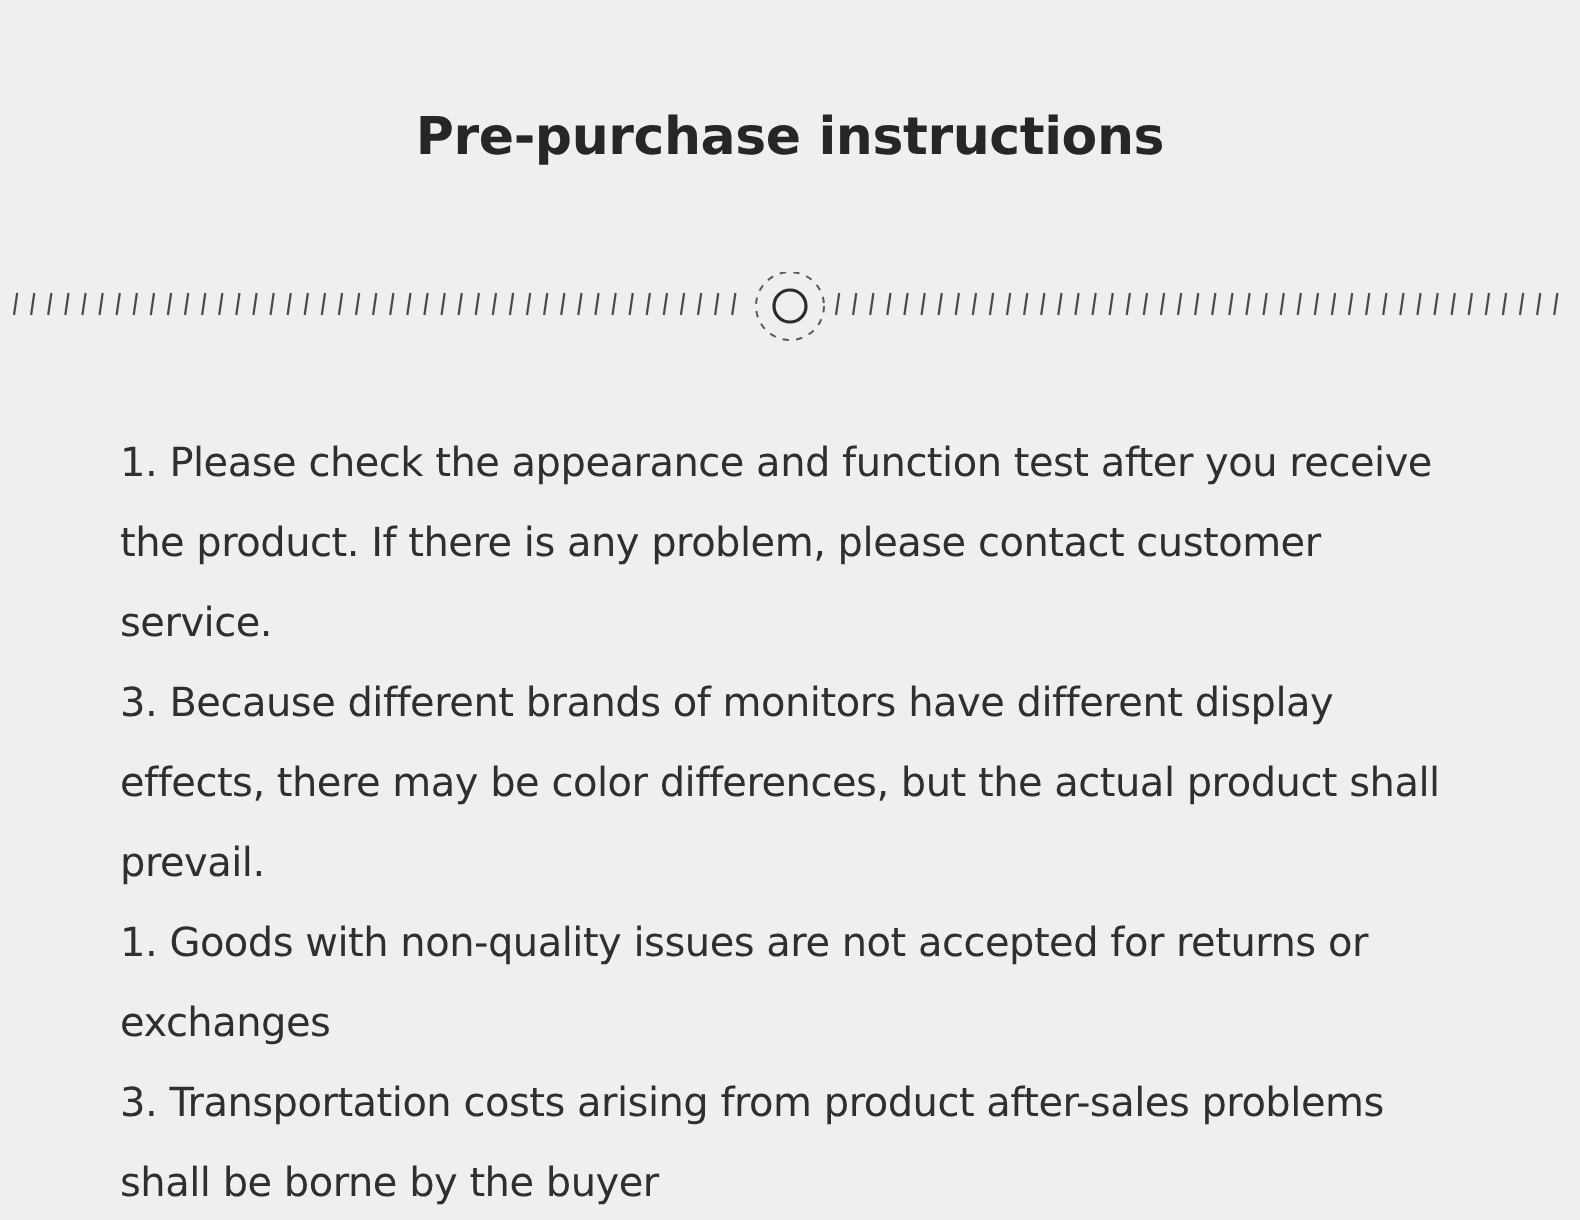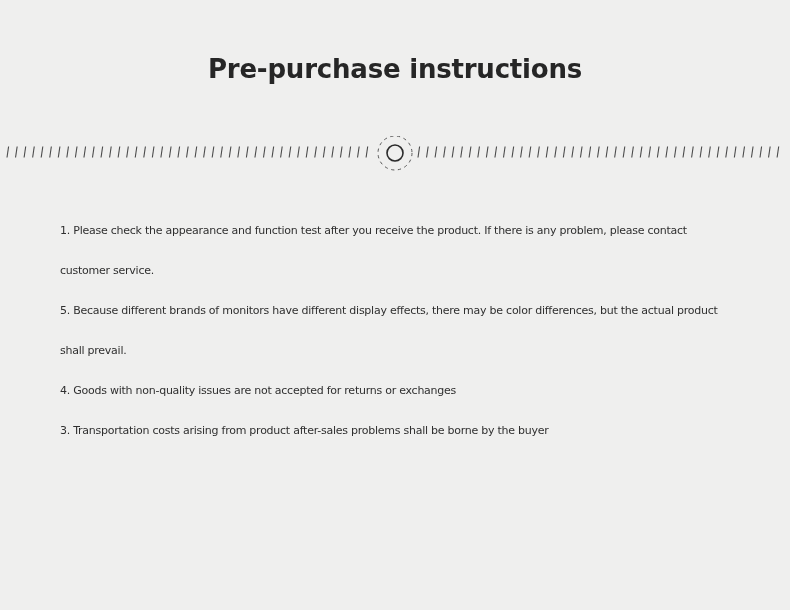--- a/index.html
+++ b/index.html
@@ -52,21 +52,21 @@
 
   
   .content {
     position: absolute;
     top: 211px;
     left: 60px;
     width: 668px;
   }
   .para {
     font-family: "DejaVu Sans", sans-serif;
-    font-size: 11px;
+    font-size: 20px;
     line-height: 40px;
     color: #2f2f2f;
     margin: 0;
     letter-spacing: -0.25px;
     text-align: left;
     white-space: normal;
   }
 </style>
 </head>
 <body>
@@ -173,18 +173,18 @@
             <line x1="778.70" y1="10.5" x2="777.10" y2="21.5" stroke="#4a4a4a"></line>
           </g>
       </g>
       <circle cx="395" cy="17" r="17" fill="none" stroke="#5a5a5a" stroke-width="1" stroke-dasharray="3.2 3.6"></circle>
       <circle cx="395" cy="17" r="8" fill="none" stroke="#2b2b2b" stroke-width="1.6"></circle>
     </svg>
   </div>
 
   <div class="content">
     <p class="para">1. Please check the appearance and function test after you receive the product. If there is any problem, please contact customer service.</p>
-    <p class="para">5. Because different brands of monitors have different display effects, there may be color differences, but the actual product shall prevail.</p>
-    <p class="para">4. Goods with non-quality issues are not accepted for returns or exchanges</p>
+    <p class="para">3. Because different brands of monitors have different display effects, there may be color differences, but the actual product shall prevail.</p>
+    <p class="para">1. Goods with non-quality issues are not accepted for returns or exchanges</p>
     <p class="para">3. Transportation costs arising from product after-sales problems shall be borne by the buyer</p>
   </div>
 
 </div>
 
 </body></html>

